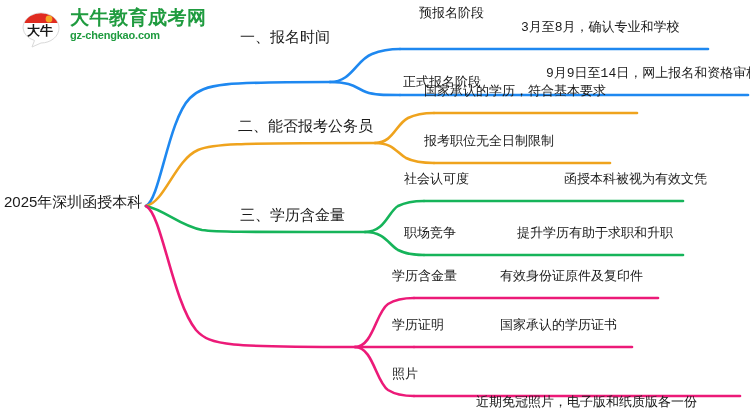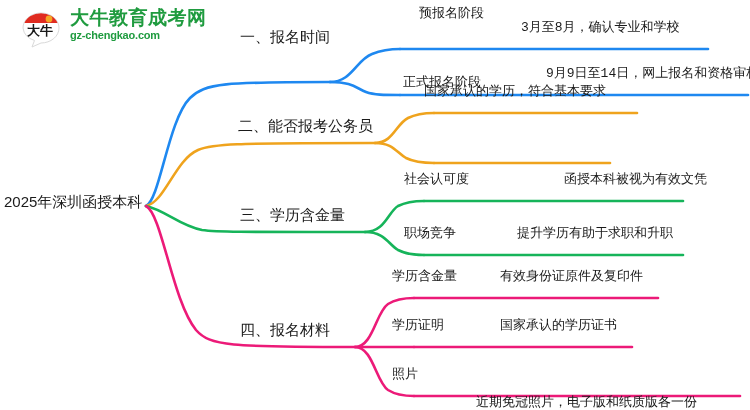--- a/index.html
+++ b/index.html
@@ -100,29 +100,29 @@
       <span class="logo-title">大牛教育成考网</span>
       <span class="logo-sub">gz-chengkao.com</span>
     </div>
   </div>
 
   <div class="root-label">2025年深圳函授本科</div>
 
   <div class="branch-label" style="left:240px;top:28px;">一、报名时间</div>
   <div class="branch-label" style="left:238px;top:117px;">二、能否报考公务员</div>
   <div class="branch-label" style="left:240px;top:206px;">三、学历含金量</div>
-  <div class="branch-label" style="left:240px;top:321px;">四、报名材料</div>
 
   <div class="leaf-key" style="left:403px;top:4px;margin-left:16px;">预报名阶段</div>
   <div class="leaf-val" style="left:521px;top:18px;">3月至8月，确认专业和学校</div>
 
   <div class="leaf-key" style="left:403px;top:73px;">正式报名阶段</div>
   <div class="leaf-val" style="left:546px;top:64px;">9月9日至14日，网上报名和资格审核</div>
 
   <div class="leaf-val" style="left:424px;top:82px;">国家承认的学历，符合基本要求</div>
+  <div class="leaf-val" style="left:424px;top:132px;">报考职位无全日制限制</div>
 
   <div class="leaf-key" style="left:404px;top:170px;">社会认可度</div>
   <div class="leaf-val" style="left:523px;top:170px;margin-left:41px;">函授本科被视为有效文凭</div>
 
   <div class="leaf-key" style="left:404px;top:224px;">职场竞争</div>
   <div class="leaf-val" style="left:517px;top:224px;">提升学历有助于求职和升职</div>
 
   <div class="leaf-key" style="left:392px;top:267px;">学历含金量</div>
   <div class="leaf-val" style="left:500px;top:267px;">有效身份证原件及复印件</div>
 

